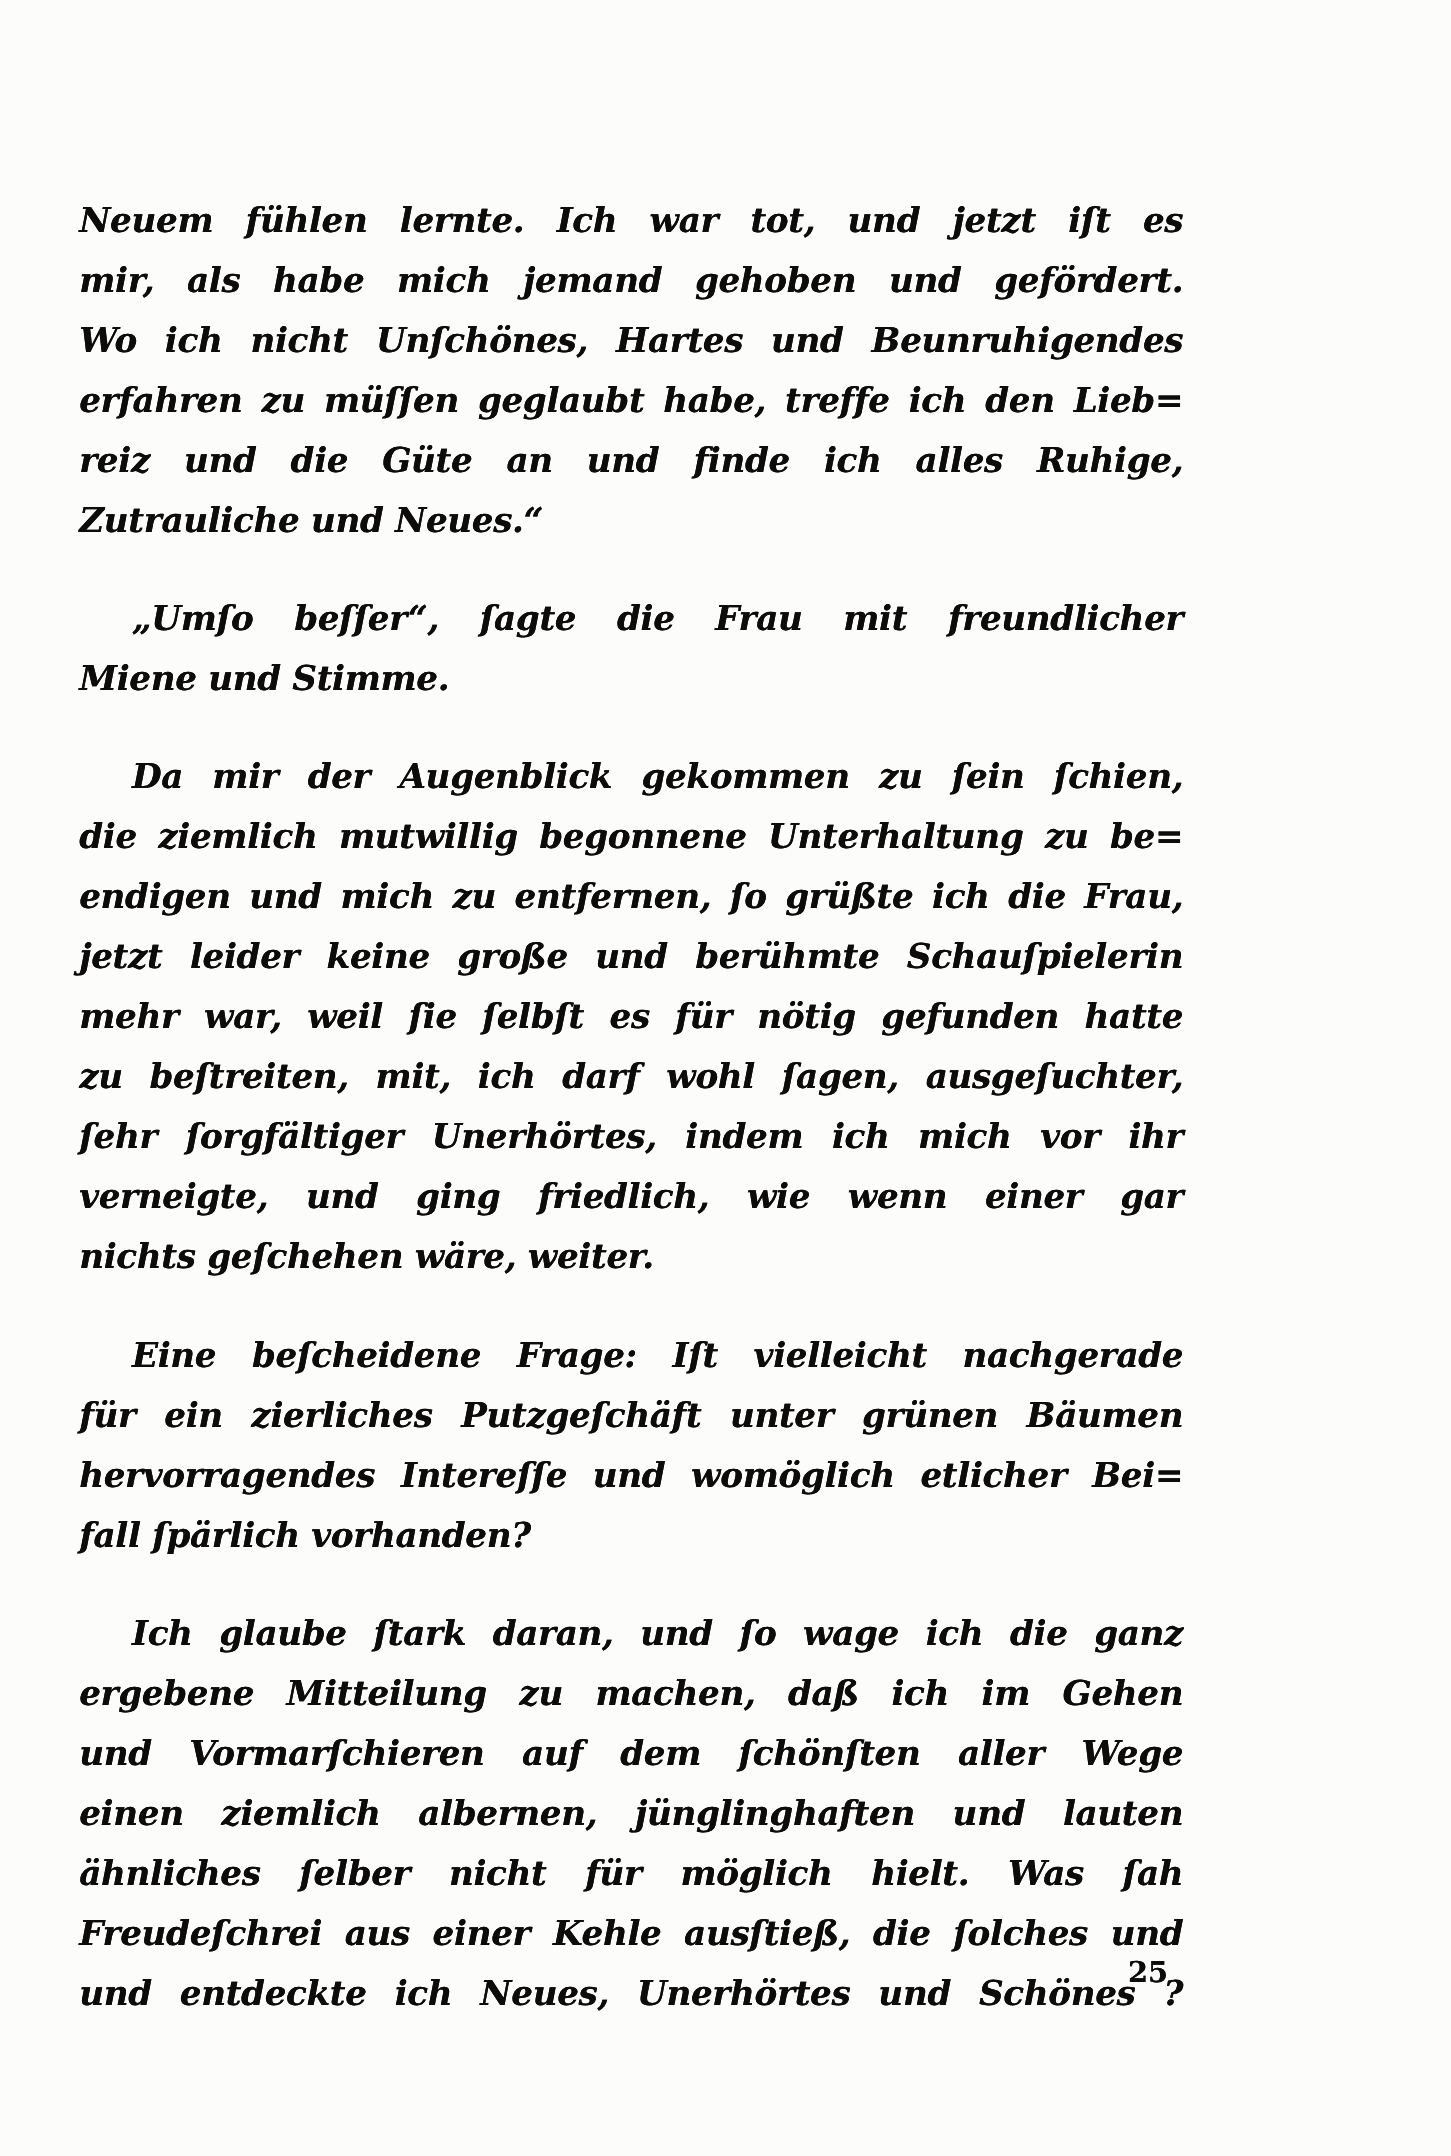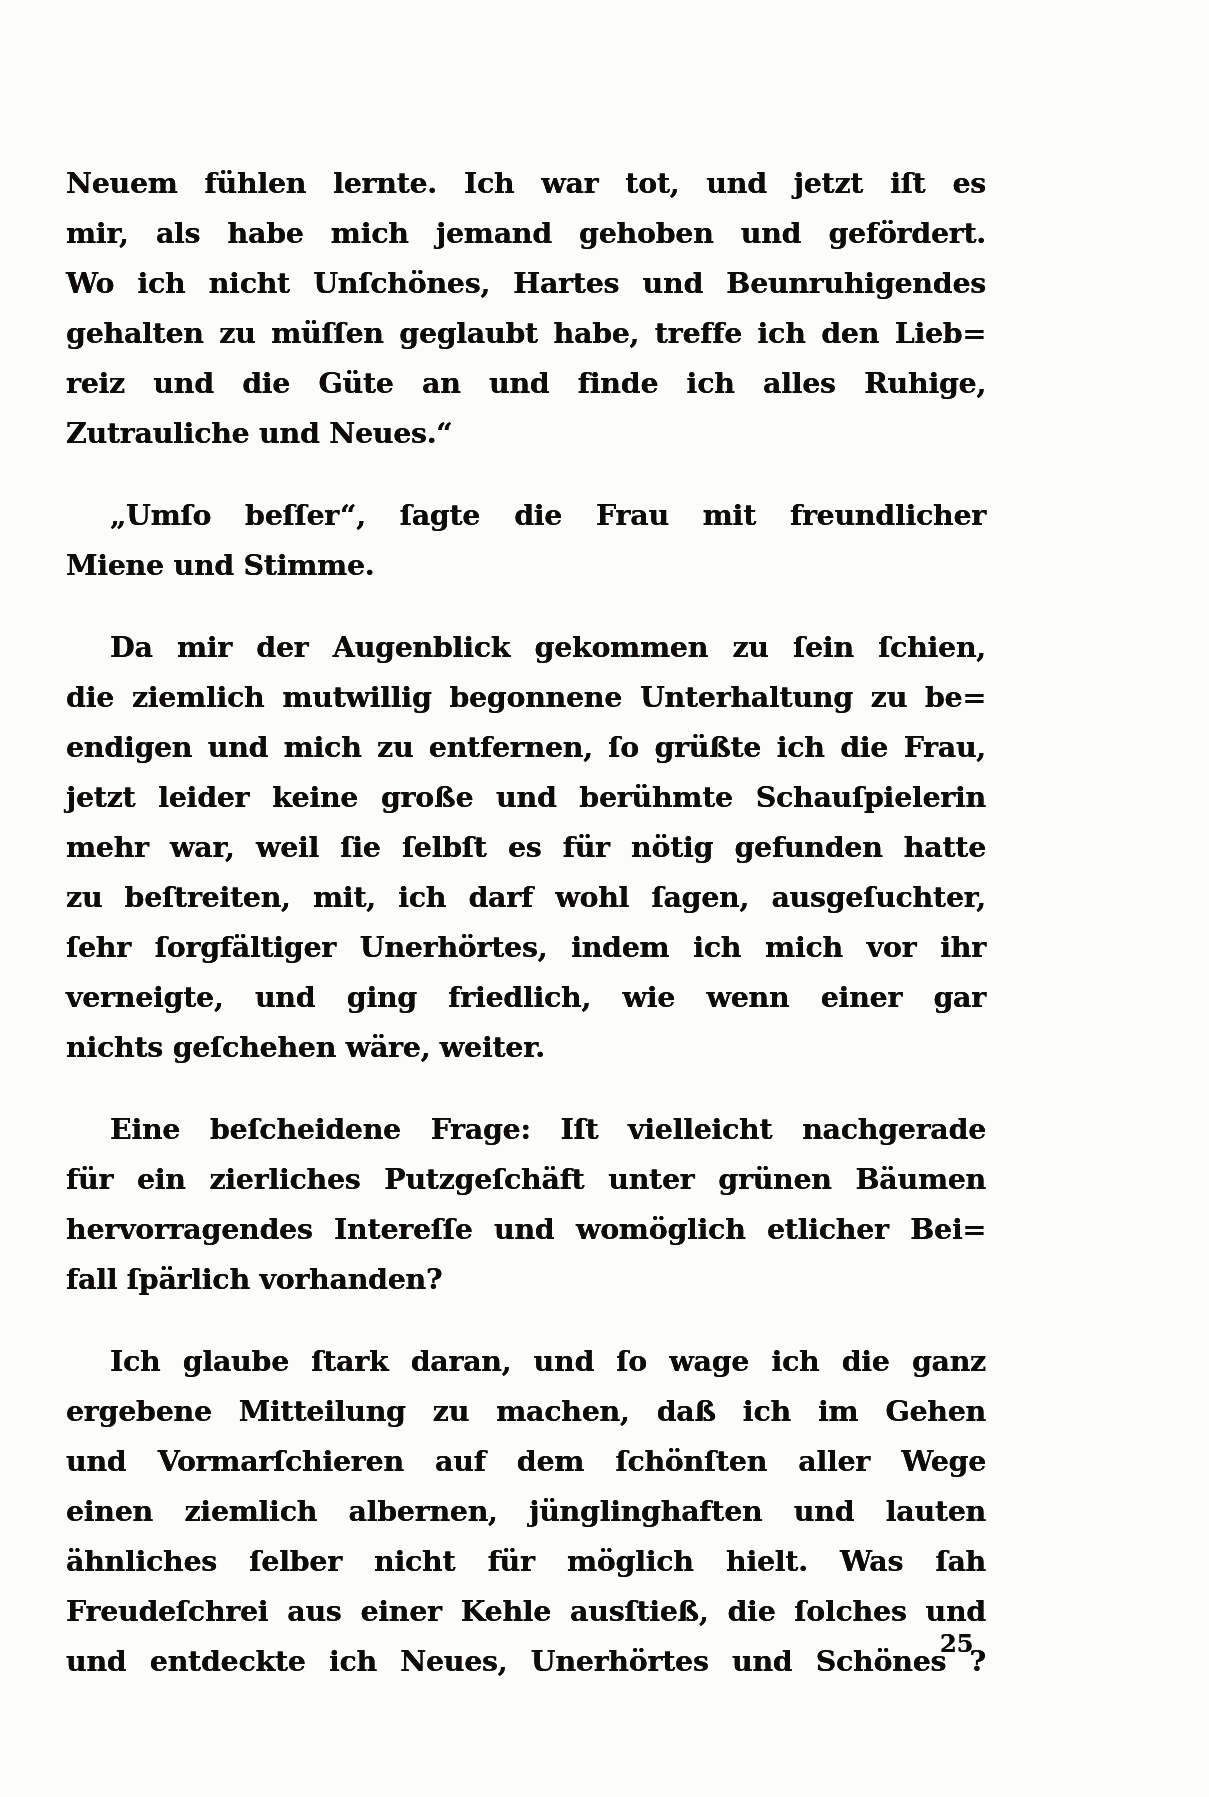--- a/index.html
+++ b/index.html
@@ -13,20 +13,21 @@
     height: 1797px;
     background: #fcfcfb;
     overflow: hidden;
     font-family: "DejaVu Serif", serif;
   }
   .text-block {
     position: absolute;
     left: 66px;
     top: 158px;
     width: 920px;
+    font-style: italic;
   }
   .line {
     height: 50px;
     line-height: 50px;
     font-size: 28.5px;
     font-weight: bold;
     color: #0d0c0a;
     letter-spacing: -0.3px;
     text-align: justify;
     text-align-last: justify;
@@ -56,21 +57,21 @@
   }
 </style>
 </head>
 <body>
 
 <div class="scan-page">
   <div class="text-block">
     <div class="line">Neuem fühlen lernte. Ich war tot, und jetzt iſt es</div>
     <div class="line">mir, als habe mich jemand gehoben und gefördert.</div>
     <div class="line">Wo ich nicht Unſchönes, Hartes und Beunruhigendes</div>
-    <div class="line">gehalten zu müſſen geglaubt habe, treffe ich den Lieb=</div>
+    <div class="line">erfahren zu müſſen geglaubt habe, treffe ich den Lieb=</div>
     <div class="line">reiz und die Güte an und finde ich alles Ruhige,</div>
     <div class="line end">Zutrauliche und Neues.“</div>
     <div class="line indent">„Umſo beſſer“, ſagte die Frau mit freundlicher</div>
     <div class="line end">Miene und Stimme.</div>
     <div class="line indent">Da mir der Augenblick gekommen zu ſein ſchien,</div>
     <div class="line">die ziemlich mutwillig begonnene Unterhaltung zu be=</div>
     <div class="line">endigen und mich zu entfernen, ſo grüßte ich die Frau,</div>
     <div class="line">jetzt leider keine große und berühmte Schauſpielerin</div>
     <div class="line">mehr war, weil ſie ſelbſt es für nötig gefunden hatte</div>
     <div class="line">zu beſtreiten, mit, ich darf wohl ſagen, ausgeſuchter,</div>

